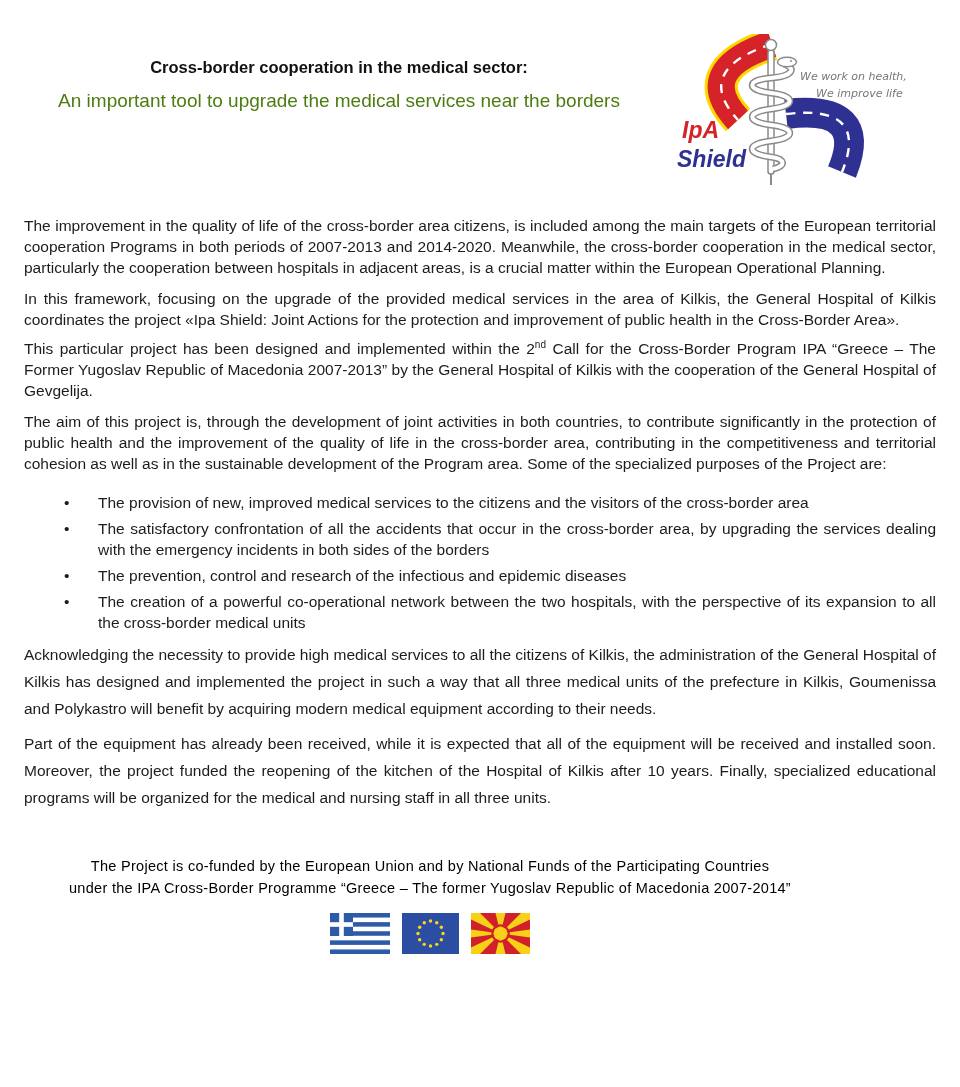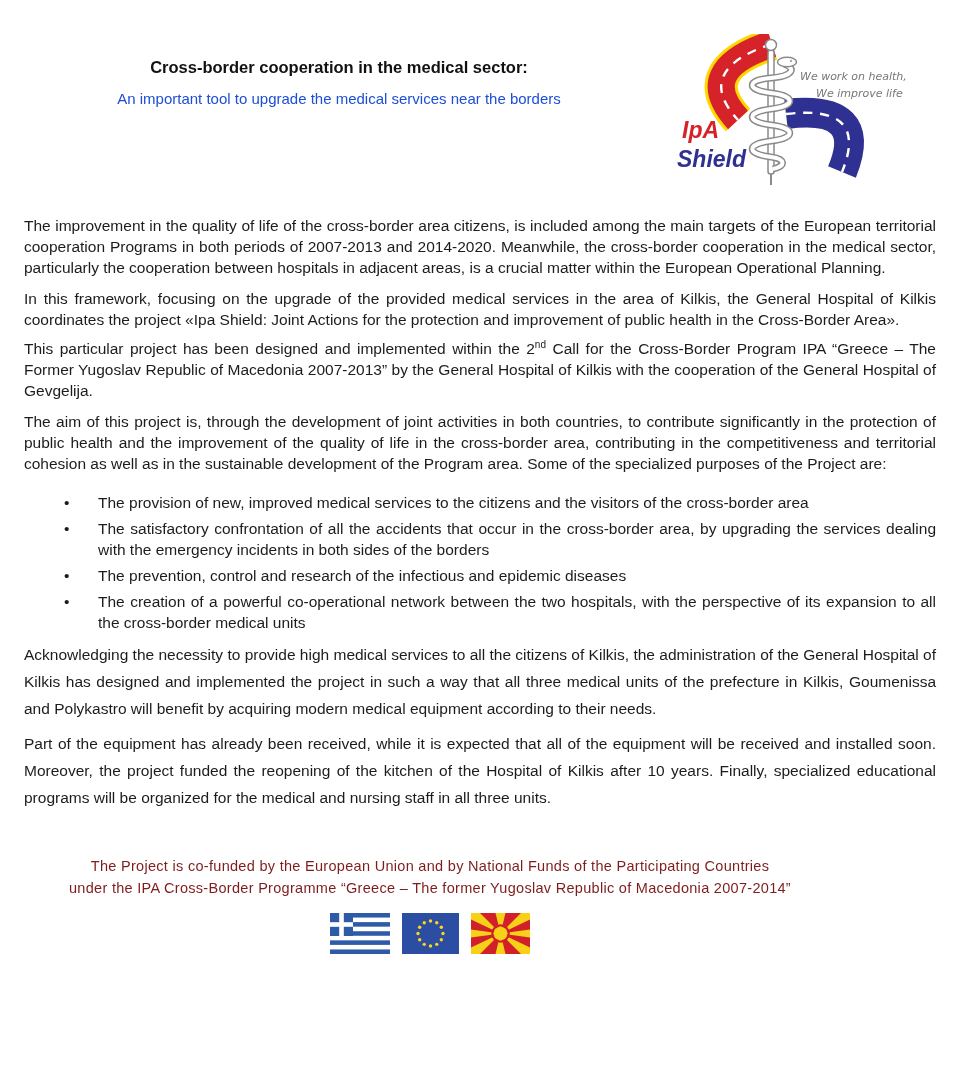--- a/index.html
+++ b/index.html
@@ -8,21 +8,21 @@
     font-family: "Liberation Sans", "DejaVu Sans", sans-serif;
     color: #1c1c1c;
     overflow: hidden;
   }
   .page { position: relative; width: 960px; height: 1087px; background: #fff; }
 
   
   .header { position: relative; height: 215px; box-sizing: border-box; padding: 58px 0 0 29px; }
   .title-block { width: 620px; text-align: center; }
   .doc-title { font-size: 16.5px; font-weight: bold; margin: 0; color: #111; }
-  .doc-subtitle { font-size: 15px; font-weight: normal; margin: 13px 0 0; color: #1d4ed8; }
+  .doc-subtitle { font-size: 19px; font-weight: normal; margin: 13px 0 0; color: #4d7c0f; }
 
   .logo { position: absolute; top: 34px; right: 42px; width: 244px; height: 152px; }
   .logo svg { display: block; }
   .logo-ipa { font-family: "Liberation Sans", sans-serif; font-size: 23px; font-weight: bold; font-style: italic; }
   .logo-shield { font-family: "Liberation Sans", sans-serif; font-size: 23px; font-weight: bold; font-style: italic; }
   .logo-tag { font-family: "DejaVu Sans", sans-serif; font-size: 11px; font-style: italic; }
 
   
   .content { padding: 0 24px; }
   .para {
@@ -36,21 +36,21 @@
 
   ul.bullets { list-style: none; margin: 0 0 8px; padding: 0 0 0 40px; }
   ul.bullets li { display: flex; font-size: 15.5px; line-height: 21px; margin-bottom: 5px; text-align: justify; }
   ul.bullets .dot { width: 34px; flex: 0 0 34px; }
   ul.bullets .bullet-text { flex: 1; }
 
   
   .footer { margin-top: 44px; padding-right: 100px; text-align: center; }
   .footer-line {
     font-size: 14.5px; line-height: 22px; letter-spacing: 0.3px;
-    color: #7f1d1d; margin: 0;
+    color: #000000; margin: 0;
   }
   .flags { margin-top: 14px; display: flex; justify-content: center; align-items: center; gap: 12px; }
   .flags svg { display: block; }
 </style>
 </head>
 <body>
 
 <div class="page">
 
   <div class="header">

